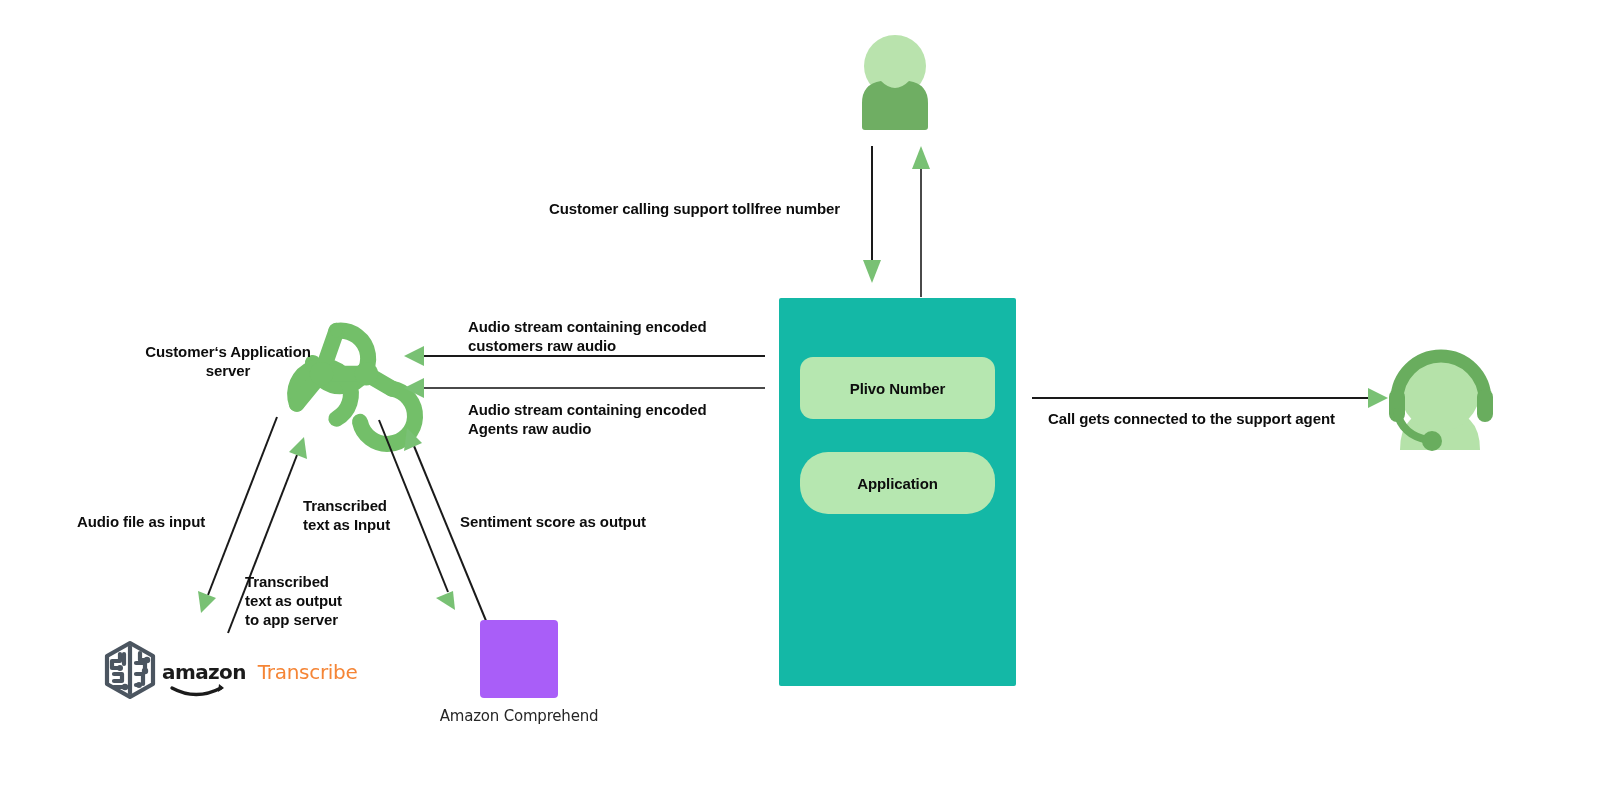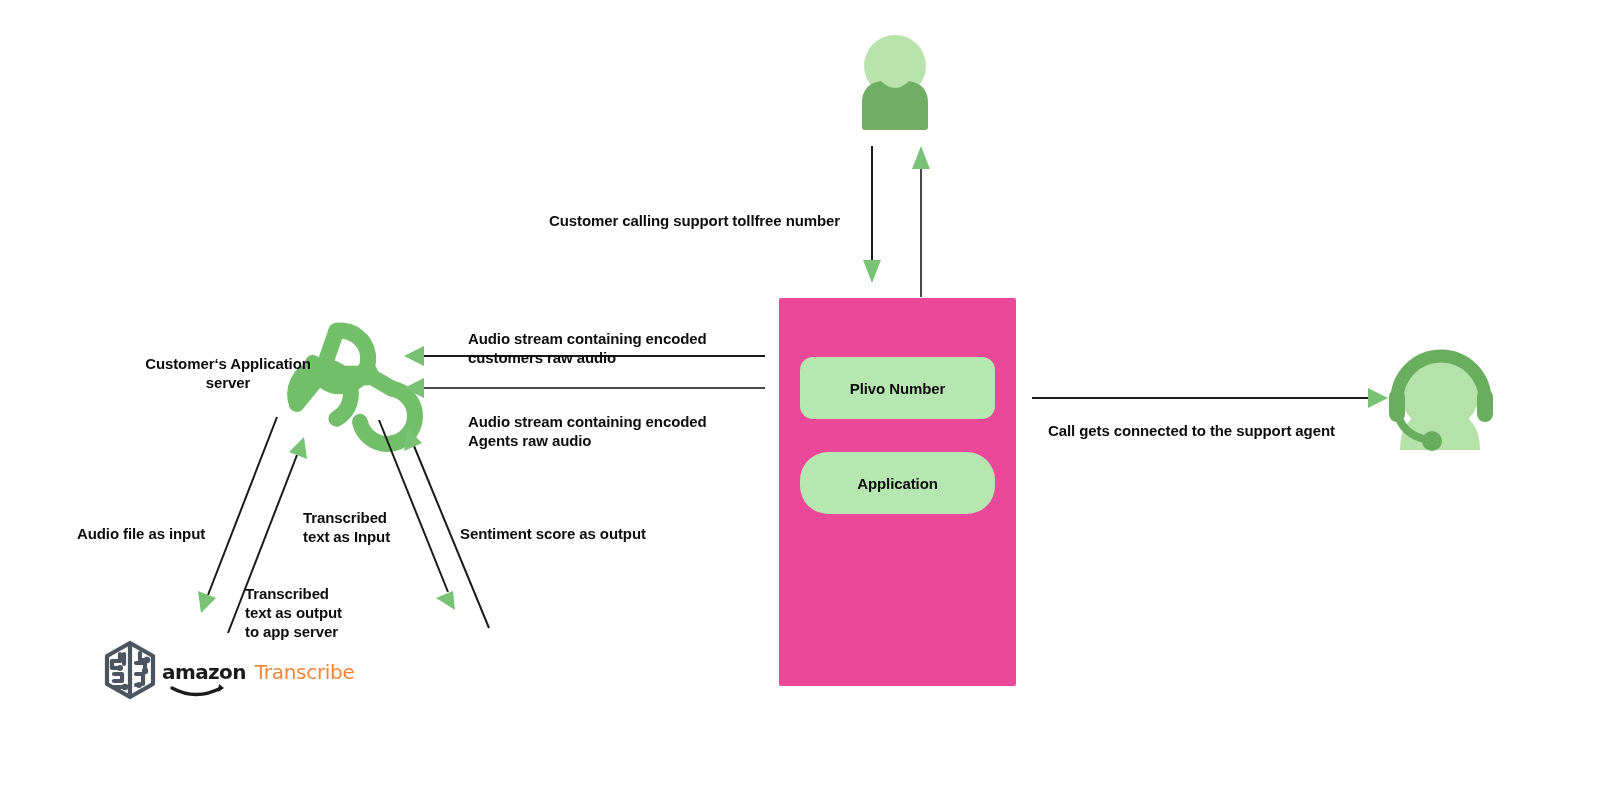--- a/index.html
+++ b/index.html
@@ -22,40 +22,39 @@
 
   
   .lbl {
     position: absolute;
     color: #0d0d0d;
     font-weight: bold;
     font-size: 15px;
     line-height: 19px;
     letter-spacing: -0.1px;
     white-space: pre-line;
-    margin-top: 12px;
   }
   .lbl-top      { left: 549px; top: 199px; }
   .lbl-appsrv   { left: 128px; top: 342px; width: 200px; text-align: center; }
   .lbl-stream1  { left: 468px; top: 317px; width: 270px; }
   .lbl-stream2  { left: 468px; top: 400px; width: 270px; }
   .lbl-audiofile{ left: 77px;  top: 512px; text-align: right; }
   .lbl-transin  { left: 303px; top: 496px; width: 120px; }
   .lbl-transout { left: 245px; top: 572px; width: 130px; }
   .lbl-sentiment{ left: 460px; top: 512px; }
   .lbl-callconn { left: 1048px;top: 409px; }
 
   
   #art { position: absolute; left: 0; top: 0; }
 
   
   .plivo-panel {
     left: 779px; top: 298px;
     width: 237px; height: 388px;
-    background: #ec4899;
+    background: #14b8a6;
     border-radius: 2px;
   }
   .plivo-box {
     position: absolute;
     left: 21px;
     width: 195px;
     height: 62px;
     background: #b6e7b0;
     border-radius: 13px;
     display: flex;
@@ -66,34 +65,35 @@
     font-size: 15px;
     letter-spacing: -0.1px;
   }
   .plivo-box.b1 { top: 59px; }
   .plivo-box.b2 { top: 154px; border-radius: 28px; }
 
   
   .aws-transcribe { left: 90px; top: 638px; width: 215px; height: 70px; }
   .aws-comprehend { left: 434px; top: 620px; width: 170px; height: 115px; }
 
-  .transcribe-row { display: flex; align-items: flex-start; gap: 9px; }
+  .transcribe-row { display: flex; align-items: flex-start; }
   .tr-word {
     font-family: "DejaVu Sans", sans-serif;
     font-weight: bold;
     font-size: 20px;
     color: #1b1b1b;
     letter-spacing: -0.6px;
   }
   .tr-word2 {
     font-family: "DejaVu Sans", sans-serif;
     font-weight: normal;
     font-size: 20px;
     color: #f58536;
     letter-spacing: -0.3px;
+    margin-left: 12px;
   }
   .comprehend-tile {
     width: 78px; height: 78px;
     background: #a95ef8;
     border-radius: 4px;
     margin: 0 auto;
     display: flex; align-items: center; justify-content: center;
   }
   .comprehend-cap {
     margin-top: 9px;
@@ -253,20 +253,24 @@
     <div class="plivo-box b2">Application</div>
   </div>
 
   <div class="abs aws-transcribe">
     <div class="transcribe-row" style="margin-left:72px; margin-top:22px;">
       <span class="tr-word">amazon</span>
       <span class="tr-word2">Transcribe</span>
     </div>
   </div>
 
+  <div class="abs aws-comprehend">
+    <div class="comprehend-tile"></div>
+    <div class="comprehend-cap">Amazon Comprehend</div>
+  </div>
 
   <div class="lbl lbl-top">Customer calling support tollfree number</div>
 
   <div class="lbl lbl-appsrv">Customer‘s Application
 server</div>
 
   <div class="lbl lbl-stream1">Audio stream containing encoded
 customers raw audio</div>
 
   <div class="lbl lbl-stream2">Audio stream containing encoded

